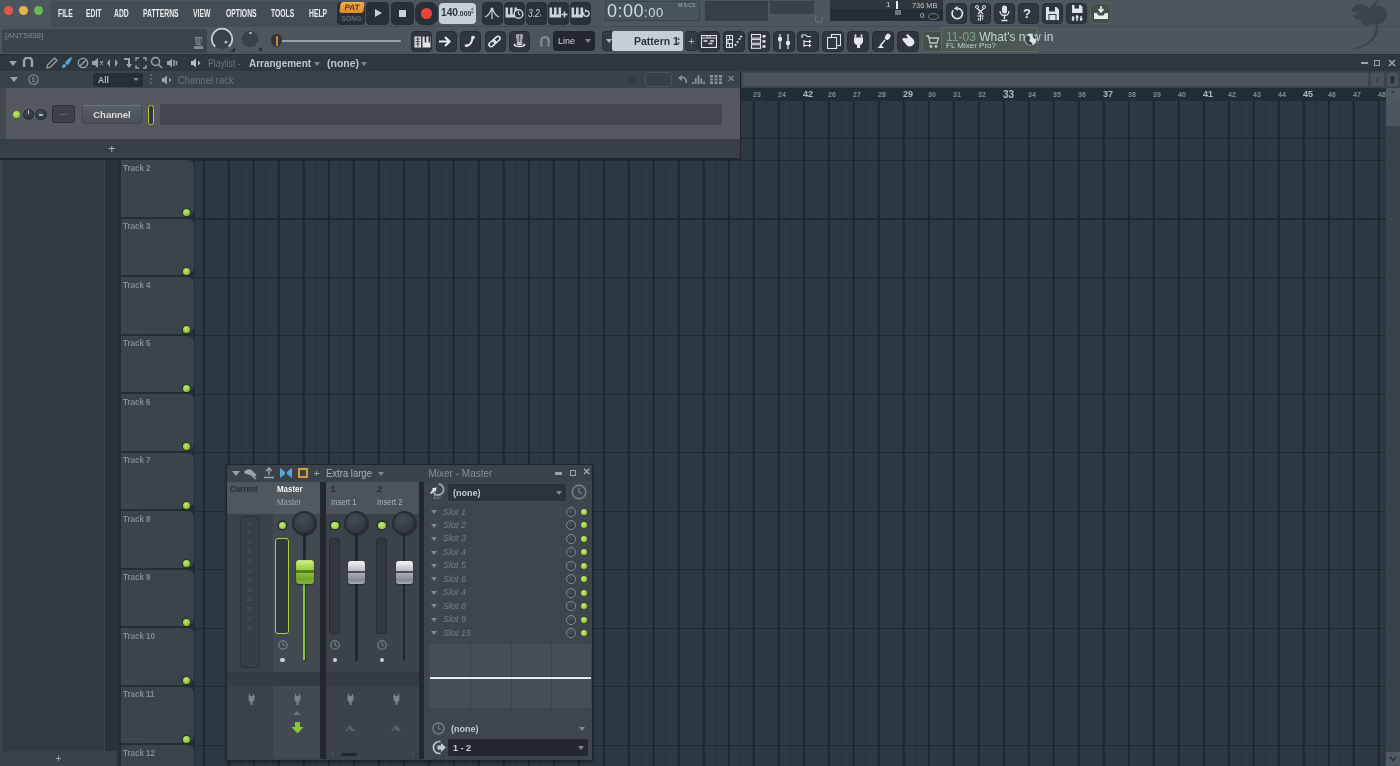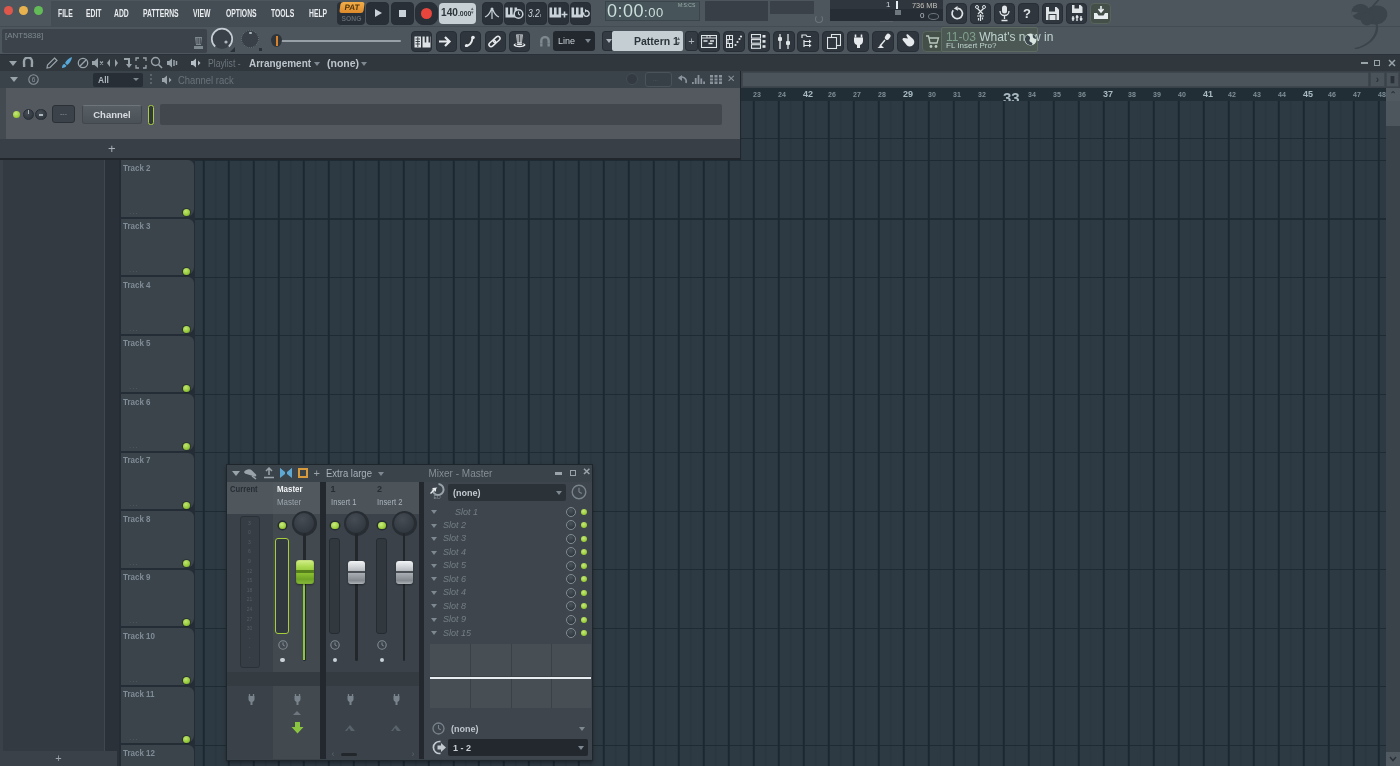--- a/index.html
+++ b/index.html
@@ -17,21 +17,21 @@
 <div class="abs" style="left:753.0px;top:91px;width:20px;height:9px;font-size:7px;font-weight:bold;color:#7E8E97;">23</div>
 <div class="abs" style="left:778.0px;top:91px;width:20px;height:9px;font-size:7px;font-weight:bold;color:#7E8E97;">24</div>
 <div class="abs" style="left:803.0px;top:89px;width:22px;height:11px;font-size:9px;font-weight:bold;color:#A9BAC2;">42</div>
 <div class="abs" style="left:828.0px;top:91px;width:20px;height:9px;font-size:7px;font-weight:bold;color:#7E8E97;">26</div>
 <div class="abs" style="left:853.0px;top:91px;width:20px;height:9px;font-size:7px;font-weight:bold;color:#7E8E97;">27</div>
 <div class="abs" style="left:878.0px;top:91px;width:20px;height:9px;font-size:7px;font-weight:bold;color:#7E8E97;">28</div>
 <div class="abs" style="left:903.0px;top:89px;width:22px;height:11px;font-size:9px;font-weight:bold;color:#A9BAC2;">29</div>
 <div class="abs" style="left:928.0px;top:91px;width:20px;height:9px;font-size:7px;font-weight:bold;color:#7E8E97;">30</div>
 <div class="abs" style="left:953.0px;top:91px;width:20px;height:9px;font-size:7px;font-weight:bold;color:#7E8E97;">31</div>
 <div class="abs" style="left:978.0px;top:91px;width:20px;height:9px;font-size:7px;font-weight:bold;color:#7E8E97;">32</div>
-<div class="abs" style="left:1003.0px;top:89px;width:22px;height:11px;font-size:15px;font-weight:bold;color:#A9BAC2;">33</div>
+<div class="abs" style="left:1003.0px;top:89px;width:22px;height:11px;font-size:10px;font-weight:bold;color:#A9BAC2;">33</div>
 <div class="abs" style="left:1028.0px;top:91px;width:20px;height:9px;font-size:7px;font-weight:bold;color:#7E8E97;">34</div>
 <div class="abs" style="left:1053.0px;top:91px;width:20px;height:9px;font-size:7px;font-weight:bold;color:#7E8E97;">35</div>
 <div class="abs" style="left:1078.0px;top:91px;width:20px;height:9px;font-size:7px;font-weight:bold;color:#7E8E97;">36</div>
 <div class="abs" style="left:1103.0px;top:89px;width:22px;height:11px;font-size:9px;font-weight:bold;color:#A9BAC2;">37</div>
 <div class="abs" style="left:1128.0px;top:91px;width:20px;height:9px;font-size:7px;font-weight:bold;color:#7E8E97;">38</div>
 <div class="abs" style="left:1153.0px;top:91px;width:20px;height:9px;font-size:7px;font-weight:bold;color:#7E8E97;">39</div>
 <div class="abs" style="left:1178.0px;top:91px;width:20px;height:9px;font-size:7px;font-weight:bold;color:#7E8E97;">40</div>
 <div class="abs" style="left:1203.0px;top:89px;width:22px;height:11px;font-size:9px;font-weight:bold;color:#A9BAC2;">41</div>
 <div class="abs" style="left:1228.0px;top:91px;width:20px;height:9px;font-size:7px;font-weight:bold;color:#7E8E97;">42</div>
 <div class="abs" style="left:1253.0px;top:91px;width:20px;height:9px;font-size:7px;font-weight:bold;color:#7E8E97;">43</div>
@@ -344,21 +344,21 @@
 <svg class="abs" style="left:901px;top:34px;" width="15" height="14" viewBox="0 0 15 14">
       <path d="M 2 6.5 C 1 5.5 1.5 4 3 4 L 7 4.5 L 5.5 1.8 C 5 0.8 6.2 -0.2 7.1 0.6 L 11.5 4.5 C 13.5 6.3 13.8 8.5 12.5 10.5 C 11 12.7 8 13 6 11.5 Z" fill="#E6EAED"></path>
   </svg>
 <svg class="abs" style="left:925px;top:35px;" width="15" height="14" viewBox="0 0 15 14">
       <path d="M1 1 L3.5 1 L5 8 L12 8 L13.5 3 L4 3" stroke="#B9C9BF" stroke-width="1.3" fill="none"></path>
       <circle cx="6" cy="11.5" r="1.4" fill="#B9C9BF"></circle>
     <circle cx="11" cy="11.5" r="1.4" fill="#B9C9BF"></circle>
   </svg>
 <div class="abs" style="left:941px;top:27px;width:97px;height:25px;background:#4C5853;border:1px solid #5E6B62;border-radius:2px;"></div>
 <div class="abs" style="left:946px;top:30px;font-size:12px;color:#7FA08C;">11-03 <span style="color:#BFD4D0;">What's new in</span></div>
-<div class="abs" style="left:946px;top:41px;font-size:8px;color:#BFD4D0;">FL Insert Pro?</div>
+<div class="abs" style="left:946px;top:41px;font-size:8px;color:#BFD4D0;">FL Mixer Pro?</div>
 <svg class="abs" style="left:1024px;top:33px;" width="13" height="13" viewBox="0 0 13 13">
       <circle cx="6.5" cy="6.5" r="6" fill="#D8E4E0"></circle>
       <path d="M 3 2 C 4.5 3 5.5 3 6 4.5 C 6.4 5.8 5 6.5 5.5 8 C 6 9.5 8 9 8.5 10.5 C 8.7 11.3 8 12 7 12.2 C 4 12 1.5 10 1 7 C 0.8 5 1.5 3.2 3 2 Z" fill="#39454B"></path>
       <path d="M 8.5 1 C 10.5 1.8 12 3.8 12.2 6 C 11 5.8 9.5 5.5 9 4.2 C 8.6 3 9 2 8.5 1 Z" fill="#39454B"></path>
   </svg>
 <div class="abs" style="left:9px;top:58px;width:0;height:0;border-left:4px solid transparent;border-right:4px solid transparent;border-top:5px solid #99A3AA;margin-top:3px;"></div>
 <svg class="abs" style="left:22px;top:57px;" width="12" height="12" viewBox="0 0 12 12">
       <path d="M2 7 L2 4.5 A 4 4 0 0 1 10 4.5 L10 7" stroke="#99A3AA" stroke-width="2.4" fill="none"></path>
       <rect x="0.9" y="7" width="2.4" height="3" fill="#99A3AA"></rect>
     <rect x="8.7" y="7" width="2.4" height="3" fill="#99A3AA"></rect>
@@ -587,21 +587,21 @@
       <text x="3.5" y="16" font-size="5" fill="#8A939B" font-family="Liberation Sans">EQ</text>
   </svg>
 <div class="abs" style="left:448.0px;top:484.0px;width:118px;height:17px;background:#2B3238;border-radius:2px;"></div>
 <div class="abs" style="left:453.0px;top:488.0px;font-size:9px;font-weight:bold;color:#C3CBD1;">(none)</div>
 <div class="abs" style="left:556.0px;top:491.0px;width:0;height:0;border-left:3.5px solid transparent;border-right:3.5px solid transparent;border-top:4px solid #7E8890;"></div>
 <svg class="abs" style="left:571.0px;top:484.0px;" width="16" height="16" viewBox="0 0 16 16">
       <circle cx="8" cy="8" r="6.8" fill="none" stroke="#79838B" stroke-width="1.4"></circle>
       <path d="M8 8 L8 3.8 M8 8 L10.8 9.5" stroke="#79838B" stroke-width="1.2"></path>
   </svg>
 <div class="abs" style="left:431.0px;top:510.2px;width:0;height:0;border-left:3.8px solid transparent;border-right:3.8px solid transparent;border-top:4.5px solid #7E8890;"></div>
-<div class="abs" style="left:443.0px;top:506.5px;font-size:9px;font-style:italic;color:#747E86;margin-left:12px;">Slot 1</div>
+<div class="abs" style="left:443.0px;top:506.5px;font-size:9px;font-style:italic;color:#747E86;">Slot 1</div>
 <div class="abs" style="left:565.5px;top:507.0px;width:10px;height:10px;border-radius:50%;background:radial-gradient(circle at 45% 30%, #4A525A, #2F363D 75%);border:1.4px solid #828C94;"></div>
 <div class="abs" style="left:581.0px;top:509.0px;width:6px;height:6px;border-radius:50%;background:radial-gradient(circle at 40% 35%, #C6E97A, #9CCF3C 60%, #75A628);"></div>
 <div class="abs" style="left:431.0px;top:523.6500000000001px;width:0;height:0;border-left:3.8px solid transparent;border-right:3.8px solid transparent;border-top:4.5px solid #7E8890;"></div>
 <div class="abs" style="left:443.0px;top:519.95px;font-size:9px;font-style:italic;color:#747E86;">Slot 2</div>
 <div class="abs" style="left:565.5px;top:520.45px;width:10px;height:10px;border-radius:50%;background:radial-gradient(circle at 45% 30%, #4A525A, #2F363D 75%);border:1.4px solid #828C94;"></div>
 <div class="abs" style="left:581.0px;top:522.45px;width:6px;height:6px;border-radius:50%;background:radial-gradient(circle at 40% 35%, #C6E97A, #9CCF3C 60%, #75A628);"></div>
 <div class="abs" style="left:431.0px;top:537.1px;width:0;height:0;border-left:3.8px solid transparent;border-right:3.8px solid transparent;border-top:4.5px solid #7E8890;"></div>
 <div class="abs" style="left:443.0px;top:533.4px;font-size:9px;font-style:italic;color:#747E86;">Slot 3</div>
 <div class="abs" style="left:565.5px;top:533.9px;width:10px;height:10px;border-radius:50%;background:radial-gradient(circle at 45% 30%, #4A525A, #2F363D 75%);border:1.4px solid #828C94;"></div>
 <div class="abs" style="left:581.0px;top:535.9px;width:6px;height:6px;border-radius:50%;background:radial-gradient(circle at 40% 35%, #C6E97A, #9CCF3C 60%, #75A628);"></div>

